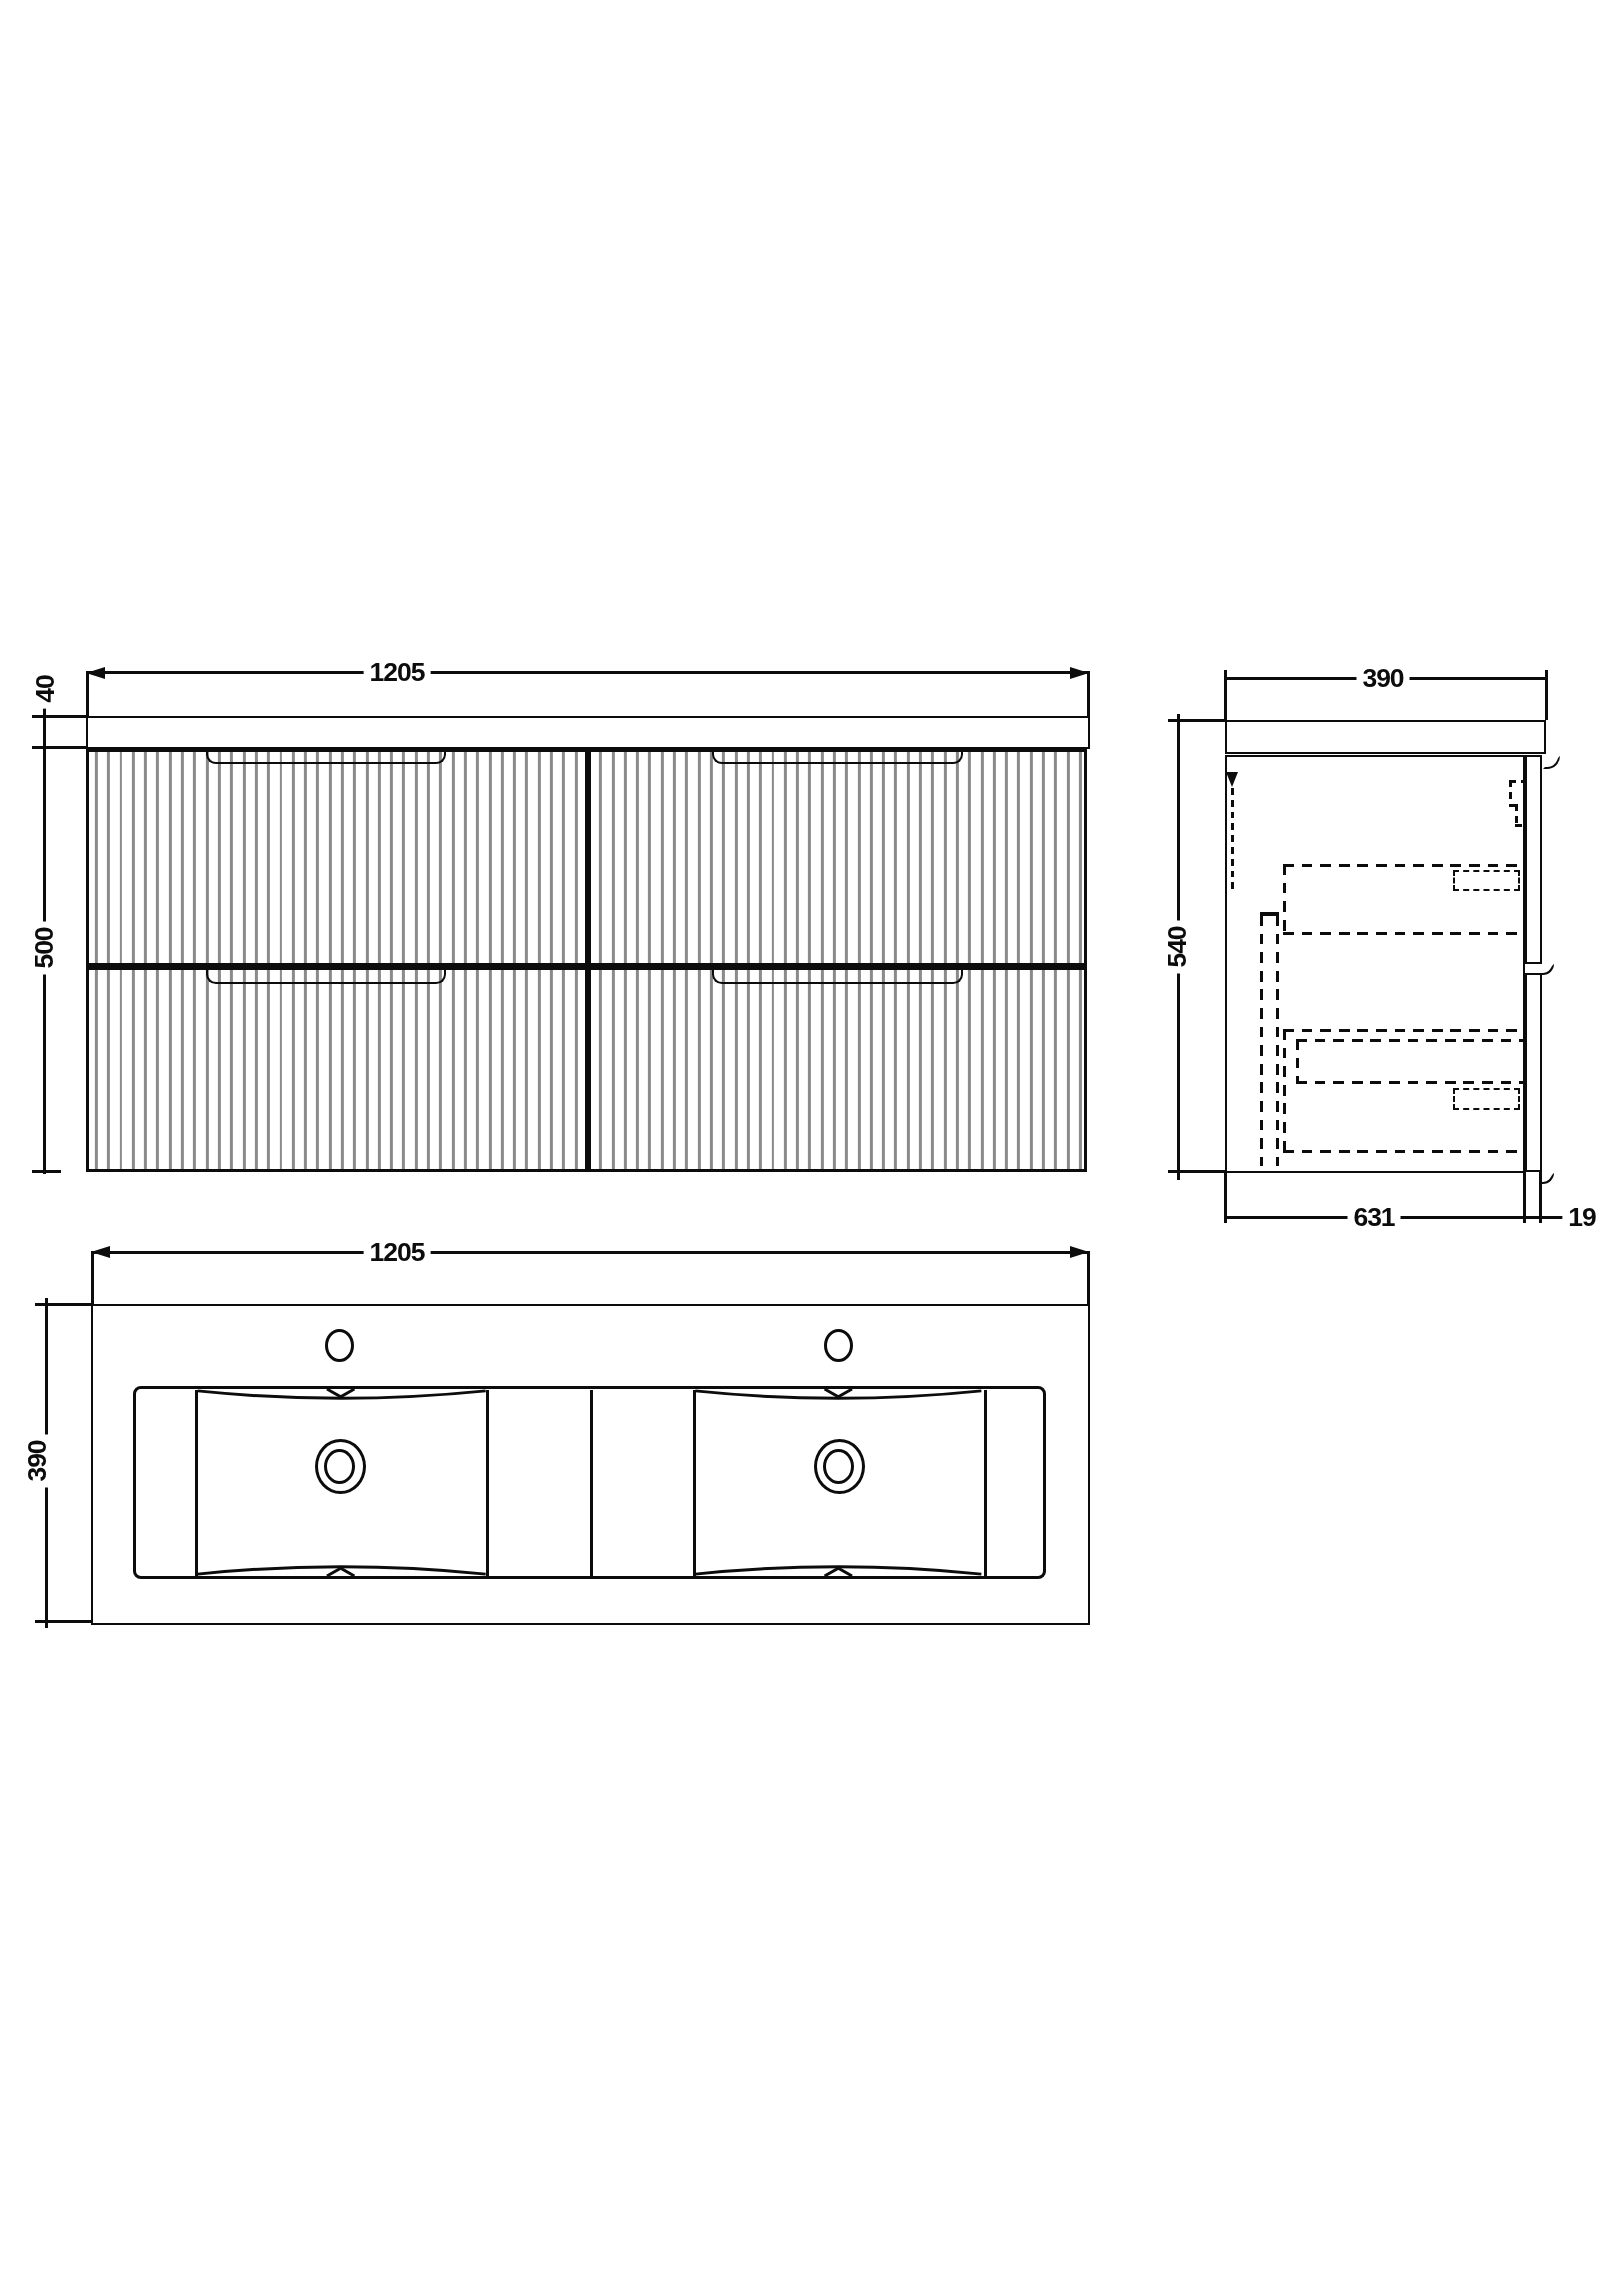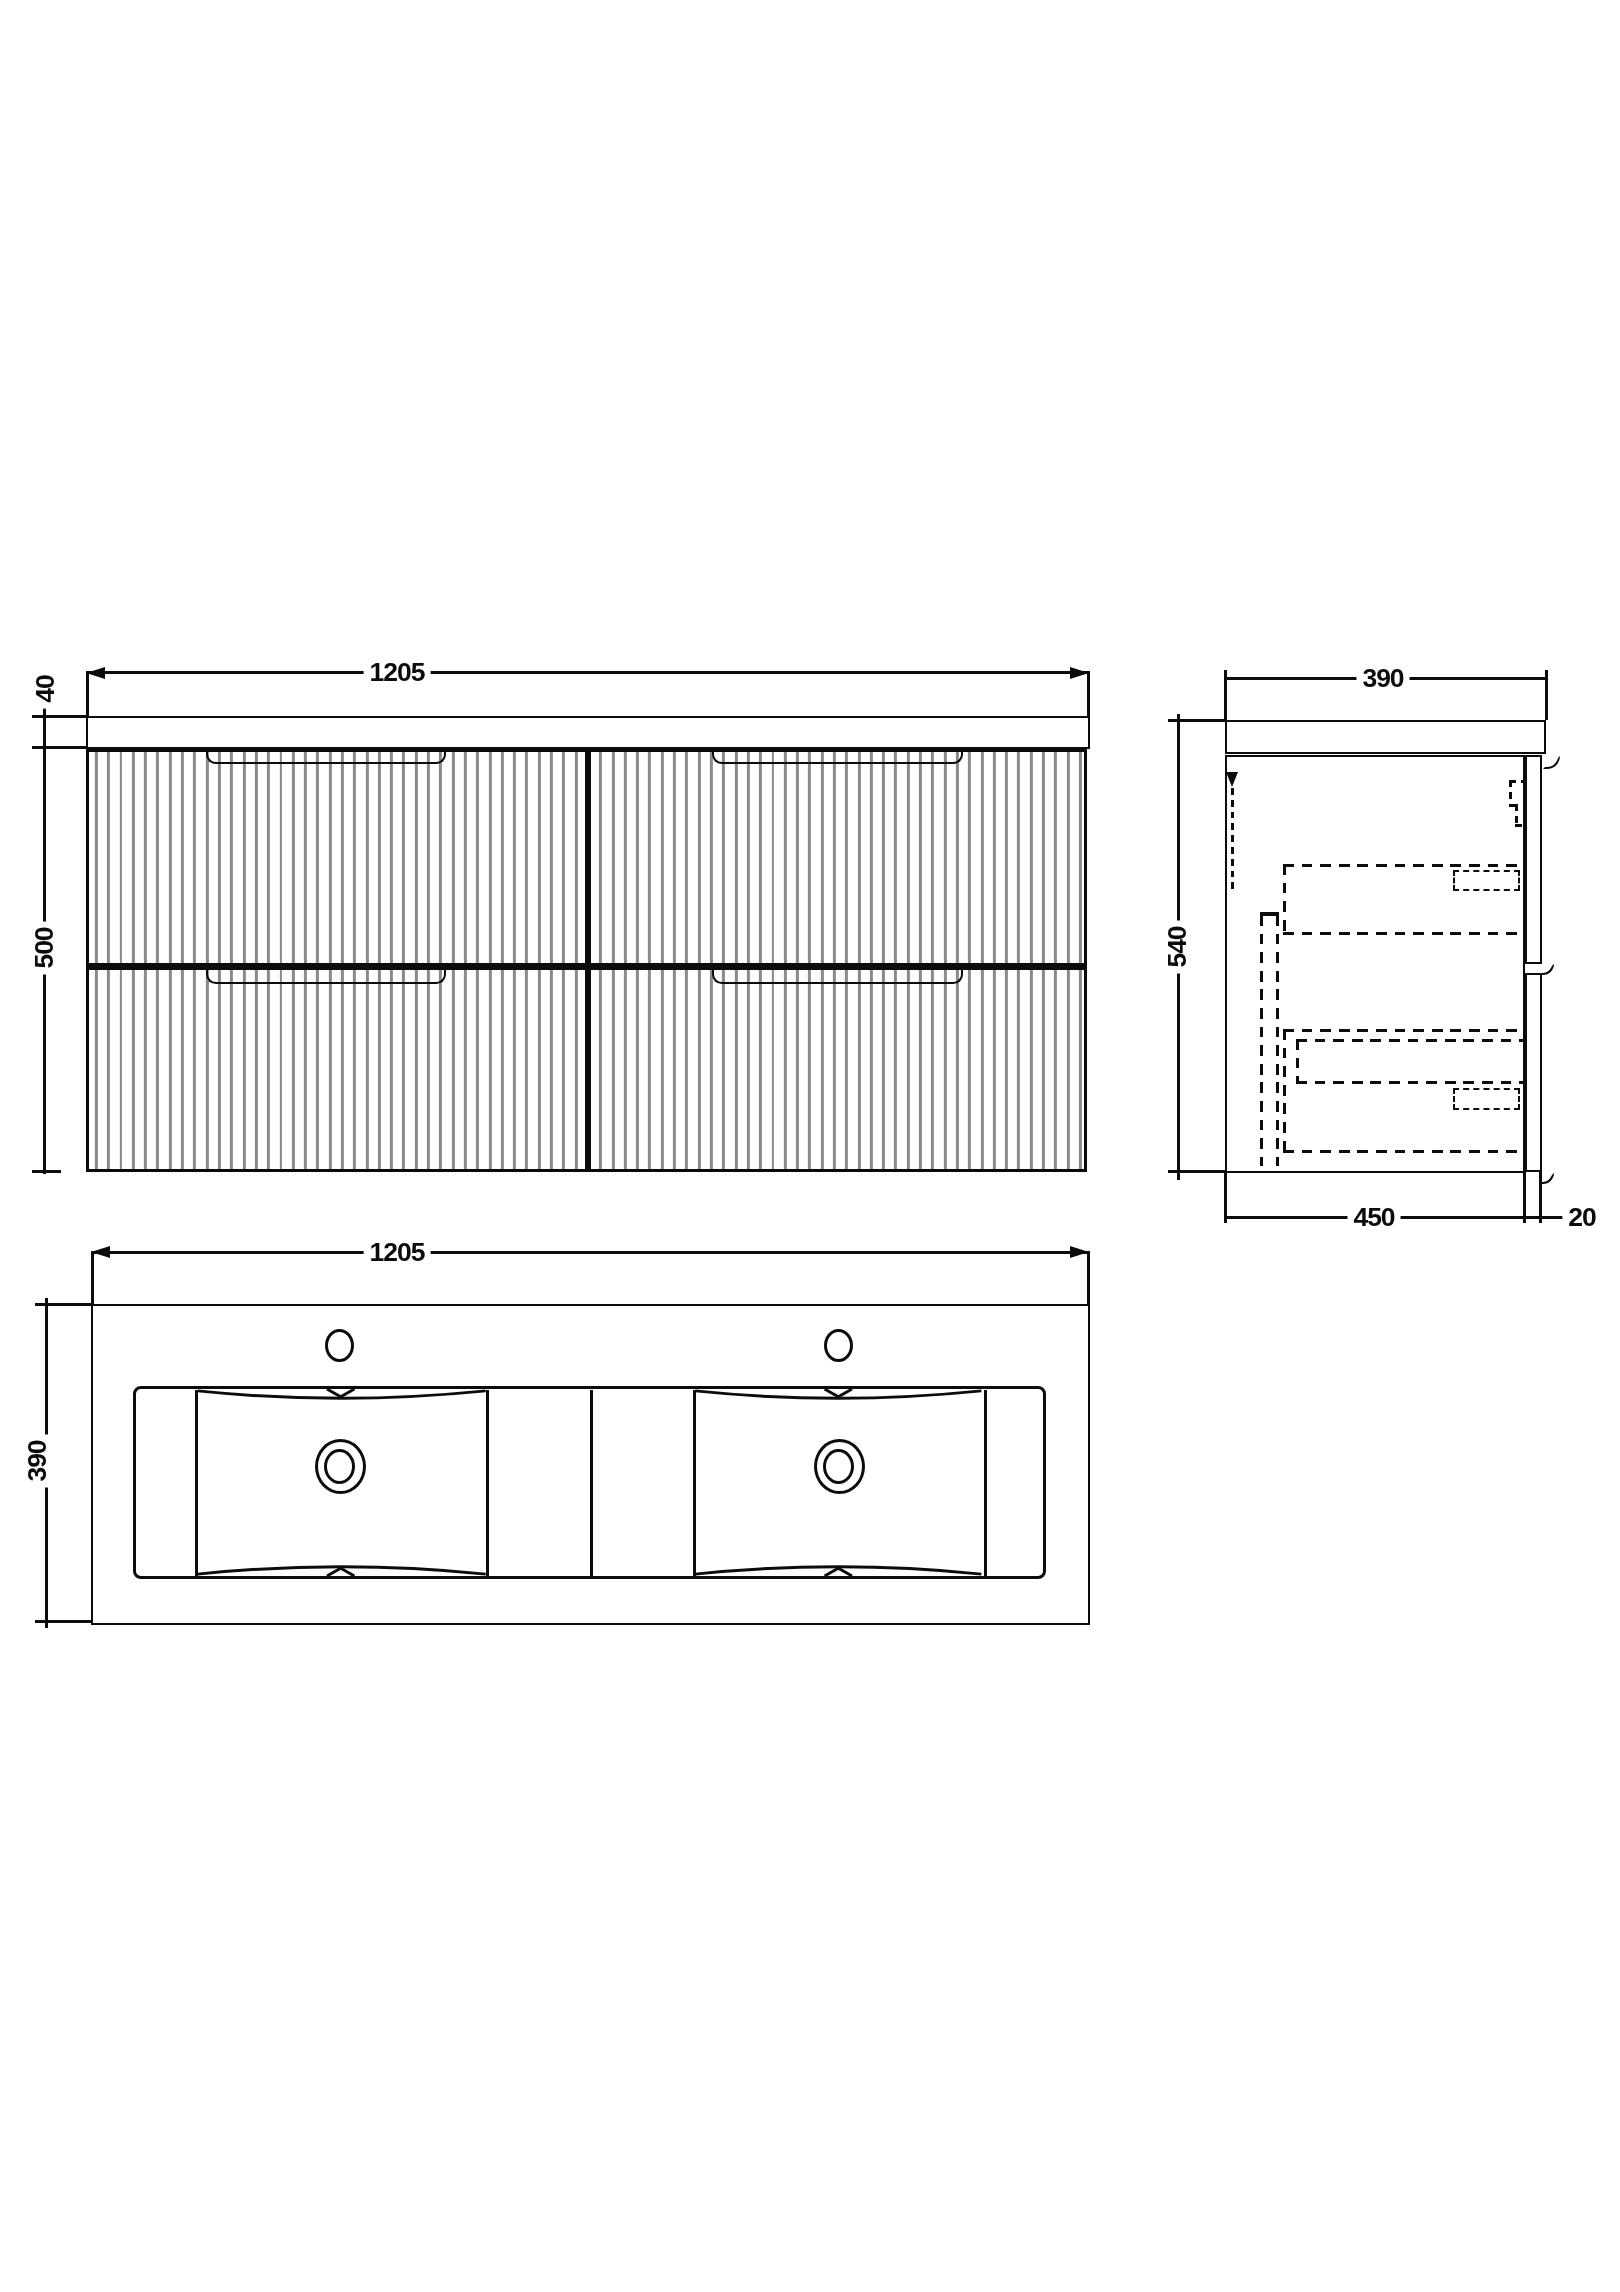--- a/index.html
+++ b/index.html
@@ -125,23 +125,23 @@
   <div class="d hd" style="left:1296px;top:1081px;width:228px;"></div>
   <div class="d hd" style="left:1283px;top:1150px;width:241px;"></div>
   <div class="d vd" style="left:1283px;top:1029px;height:123px;"></div>
   <div class="d vd" style="left:1296px;top:1039px;height:45px;"></div>
   <div class="d dashrect" style="left:1453px;top:1088px;width:67px;height:21.6px;"></div>
 
   <div class="d ln" style="left:1224px;top:1172px;width:2.9px;height:51px;"></div>
   <div class="d ln" style="left:1523px;top:1172px;width:2.9px;height:51px;"></div>
   <div class="d ln" style="left:1539px;top:1172px;width:2.9px;height:51px;"></div>
   <div class="d ln" style="left:1225px;top:1216px;width:300px;height:2.9px;"></div>
-  <div class="lbl" style="left:1374px;top:1218px;">450</div>
+  <div class="lbl" style="left:1374px;top:1218px;">631</div>
   <div class="d ln" style="left:1525px;top:1216px;width:43px;height:2.9px;"></div>
-  <div class="lbl" style="left:1582px;top:1218px;">20</div>
+  <div class="lbl" style="left:1582px;top:1218px;">19</div>
 
   <div class="d ln" style="left:91px;top:1251px;width:999px;height:2.9px;"></div>
   <div class="d ar l" style="left:91px;top:1246px;"></div>
   <div class="d ar r" style="left:1070px;top:1246px;"></div>
   <div class="lbl" style="left:397px;top:1253px;">1205</div>
   <div class="d ln" style="left:91px;top:1251px;width:2.9px;height:55px;"></div>
   <div class="d ln" style="left:1087px;top:1251px;width:2.9px;height:55px;"></div>
 
   <div class="d box" style="left:91px;top:1304px;width:999px;height:321px;"></div>
 

